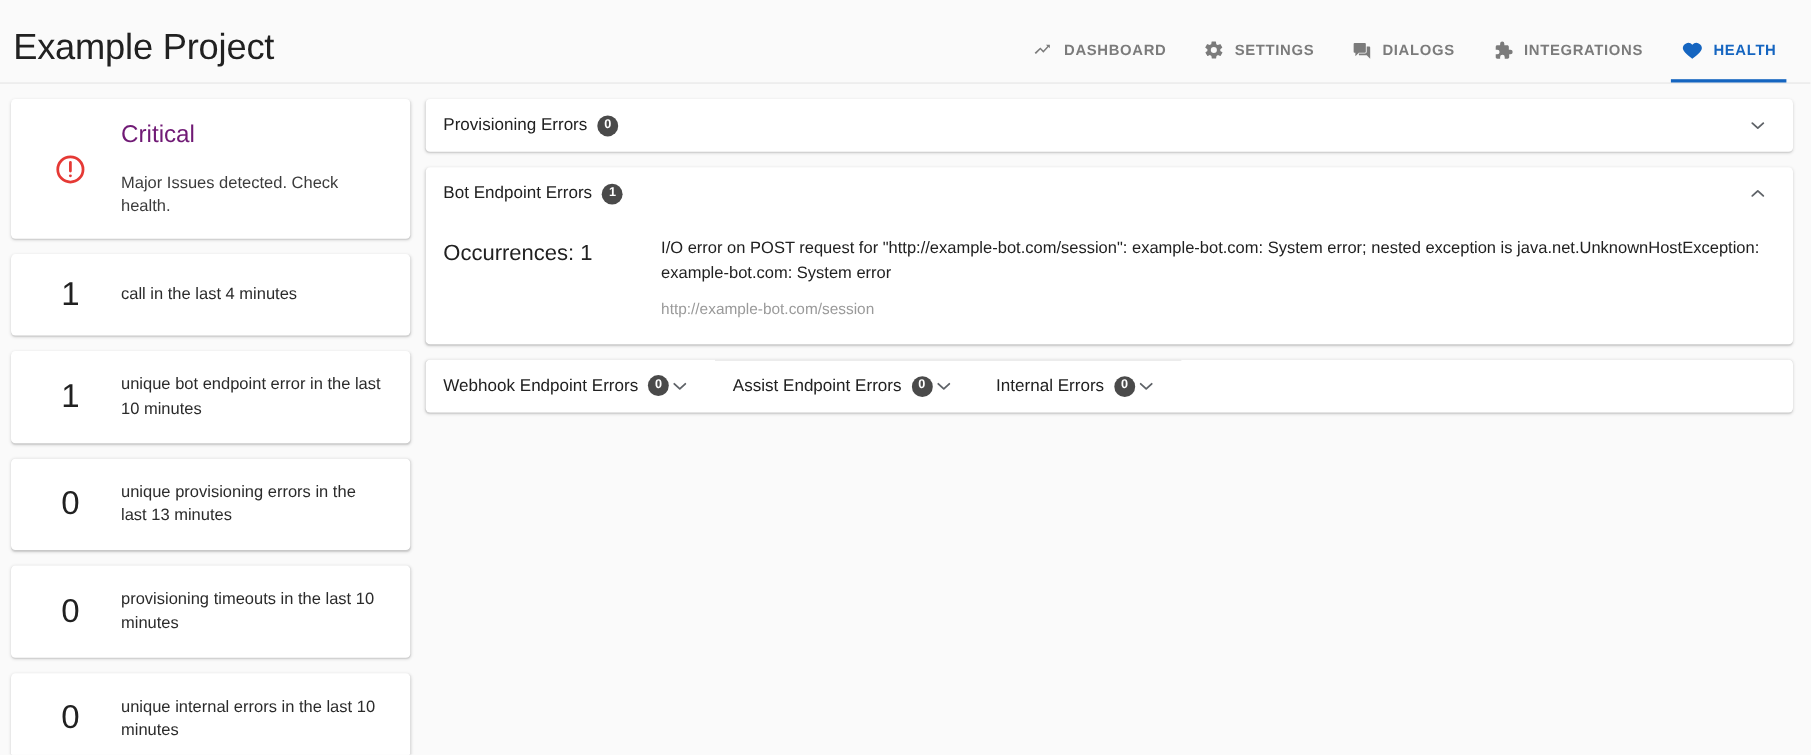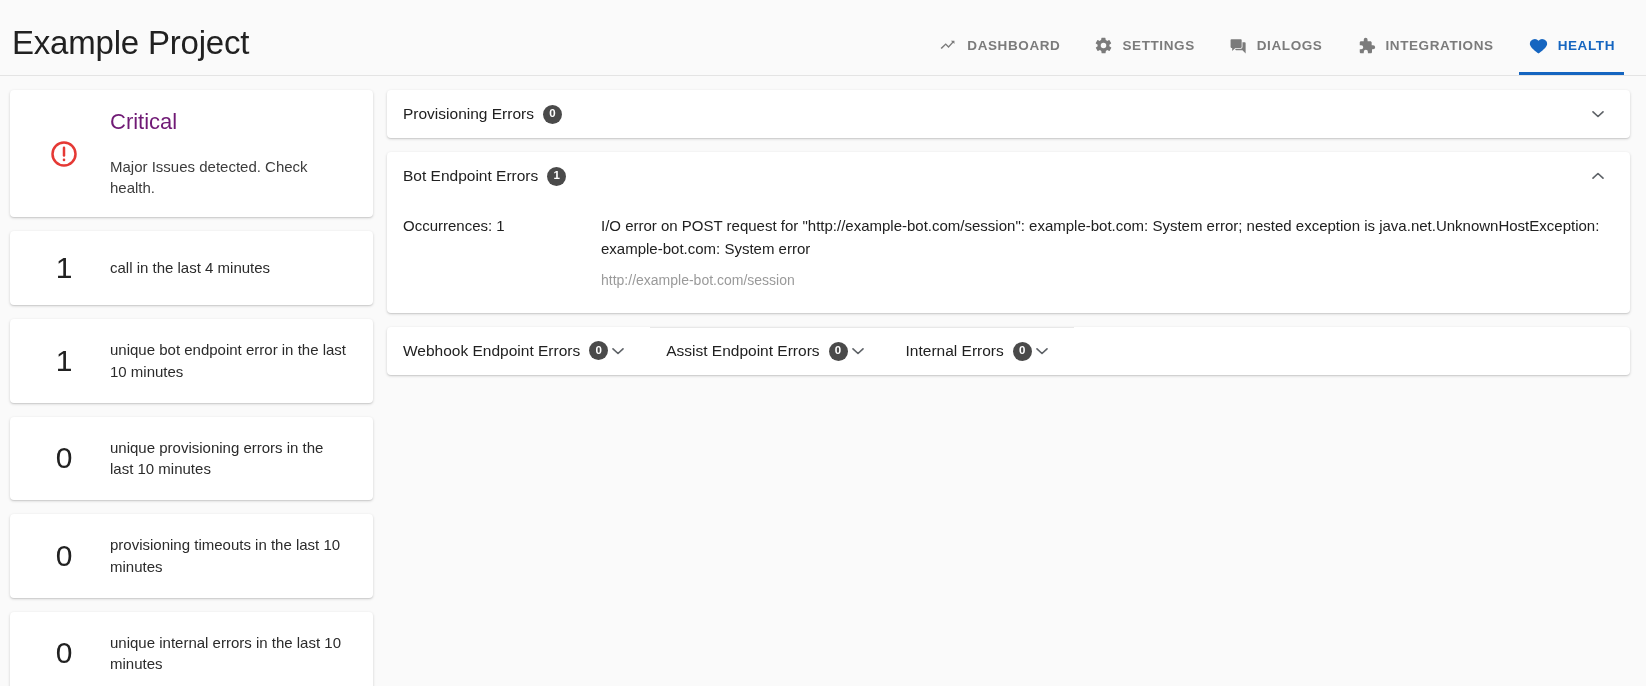--- a/index.html
+++ b/index.html
@@ -176,21 +176,21 @@
   .panel-body {
     padding: 6px 22px 22px 16px;
   }
   .occurrence-row {
     display: flex;
     align-items: flex-start;
     padding-top: 8px;
   }
   .occurrence-count {
     flex: 0 0 198px;
-    font-size: 15px;
+    font-size: 20px;
     color: #212121;
     line-height: 1.5;
     padding-top: 1px;
   }
   .occurrence-detail { flex: 1; min-width: 0; }
   .occurrence-message {
     font-size: 15px;
     color: #212121;
     line-height: 1.55;
   }
@@ -284,21 +284,21 @@
       <div class="metric-label">call in the last 4 minutes</div>
     </div>
 
     <div class="card metric-card">
       <div class="metric-value">1</div>
       <div class="metric-label">unique bot endpoint error in the last 10 minutes</div>
     </div>
 
     <div class="card metric-card">
       <div class="metric-value">0</div>
-      <div class="metric-label">unique provisioning errors in the last 10 minutes</div>
+      <div class="metric-label">unique provisioning errors in the last 13 minutes</div>
     </div>
 
     <div class="card metric-card">
       <div class="metric-value">0</div>
       <div class="metric-label">provisioning timeouts in the last 10 minutes</div>
     </div>
 
     <div class="card metric-card">
       <div class="metric-value">0</div>
       <div class="metric-label">unique internal errors in the last 10 minutes</div>

